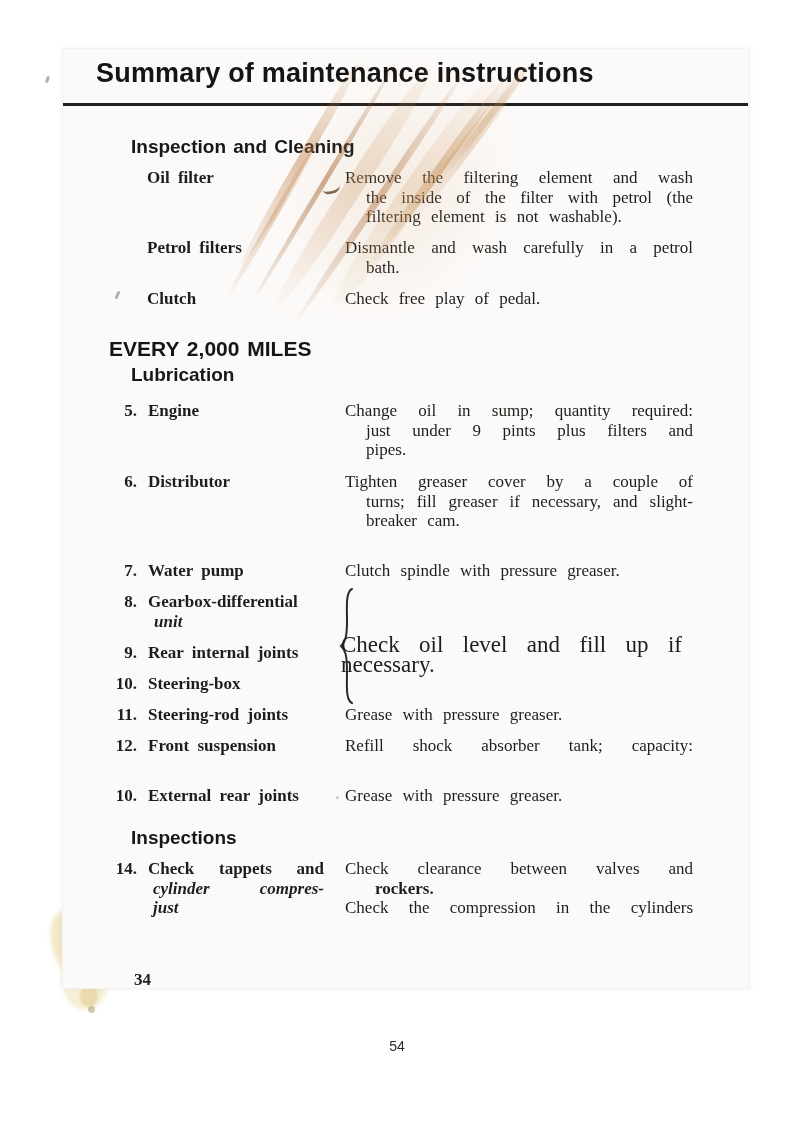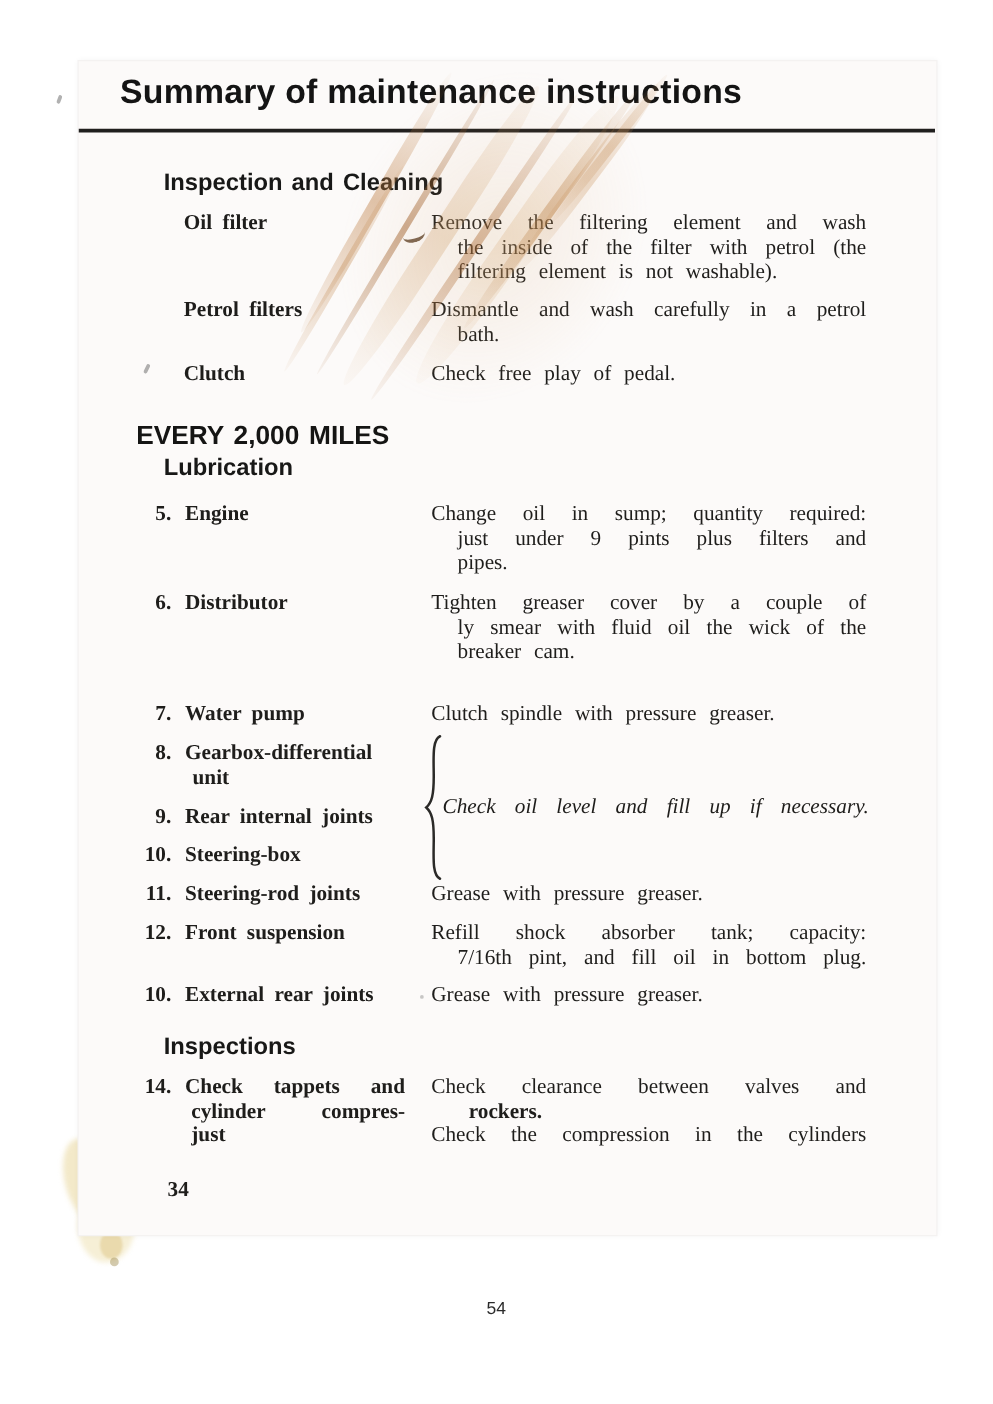--- a/index.html
+++ b/index.html
@@ -35,35 +35,35 @@
   .num{
     position:absolute;left:50px;top:0;width:24px;text-align:right;
     font-weight:700;font-size:17px;line-height:19.5px;
   }
   .lab{
     position:absolute;left:85px;top:0;width:176px;
     font-weight:700;font-size:17px;line-height:19.5px;word-spacing:4px;
   }
   .lab-plain{left:84px;width:200px;}
   .lab .jl{text-align:justify;text-align-last:justify;word-spacing:1px;}
-  .lab .ind5{padding-left:5px;}
+  .lab .ind5{padding-left:5px;font-style:italic;}
   .desc{
     position:absolute;left:282px;top:0;width:348px;
     font-size:17px;line-height:19.5px;
   }
   .desc .jl{text-align:justify;text-align-last:justify;word-spacing:2px;}
   .desc .dl{text-align:left;word-spacing:6px;}
   .desc .ind{padding-left:21px;}
   .desc .ind30{padding-left:30px;font-weight:bold;}
   .shared-note{
-    position:absolute;left:291px;width:341px;font-size:17px;line-height:19.5px;
-    text-align:justify;text-align-last:justify;word-spacing:2px;font-style:italic;
+    position:absolute;left:278px;width:341px;font-size:23px;line-height:19.5px;
+    text-align:justify;text-align-last:justify;word-spacing:2px;
   }
   .brace{position:absolute;left:274px;}
-  .scan-page-num{position:absolute;left:71px;font-weight:700;font-size:17px;}
+  .scan-page-num{position:absolute;left:71px;font-weight:700;font-size:17px;margin-top:28px;}
   .footer-num{
     position:absolute;left:0;top:1038px;width:794px;text-align:center;
     font-family:"Liberation Sans", sans-serif;font-size:14px;color:#2a2a2a;z-index:2;
   }
   
   .stain-top{position:absolute;left:0;top:0;width:794px;height:1123px;z-index:5;pointer-events:none;}
   .streak{position:absolute;border-radius:50% / 38%;}
   .ghosts,.stain-bl{position:absolute;left:0;top:0;width:794px;height:1123px;z-index:1;pointer-events:none;}
   .blob{position:absolute;border-radius:50%;}
   .speck{position:absolute;background:rgba(100,100,100,0.5);border-radius:2px;z-index:3;}
@@ -114,21 +114,21 @@
         <div class="jl ind">just under 9 pints plus filters and</div>
         <div class="dl ind">pipes.</div>
       </div>
     </div>
 
     <div class="item" style="top:423px">
       <div class="num">6.</div>
       <div class="lab">Distributor</div>
       <div class="desc">
         <div class="jl">Tighten greaser cover by a couple of</div>
-        <div class="jl ind">ly smear with fluid oil the wick of the</div>
+        <div class="jl ind">turns; fill greaser if necessary, and slight-</div>
         <div class="dl ind">breaker cam.</div>
       </div>
     </div>
 
     <div class="item" style="top:512px">
       <div class="num">7.</div>
       <div class="lab">Water pump</div>
       <div class="desc">
         <div class="dl">Clutch spindle with pressure greaser.</div>
       </div>
@@ -162,21 +162,20 @@
       <div class="desc">
         <div class="dl">Grease with pressure greaser.</div>
       </div>
     </div>
 
     <div class="item" style="top:687px">
       <div class="num">12.</div>
       <div class="lab">Front suspension</div>
       <div class="desc">
         <div class="jl">Refill shock absorber tank; capacity:</div>
-        <div class="jl ind">7/16th pint, and fill oil in bottom plug.</div>
       </div>
     </div>
 
     <div class="item" style="top:737px">
       <div class="num">10.</div>
       <div class="lab">External rear joints</div>
       <div class="desc">
         <div class="dl">Grease with pressure greaser.</div>
       </div>
     </div>

